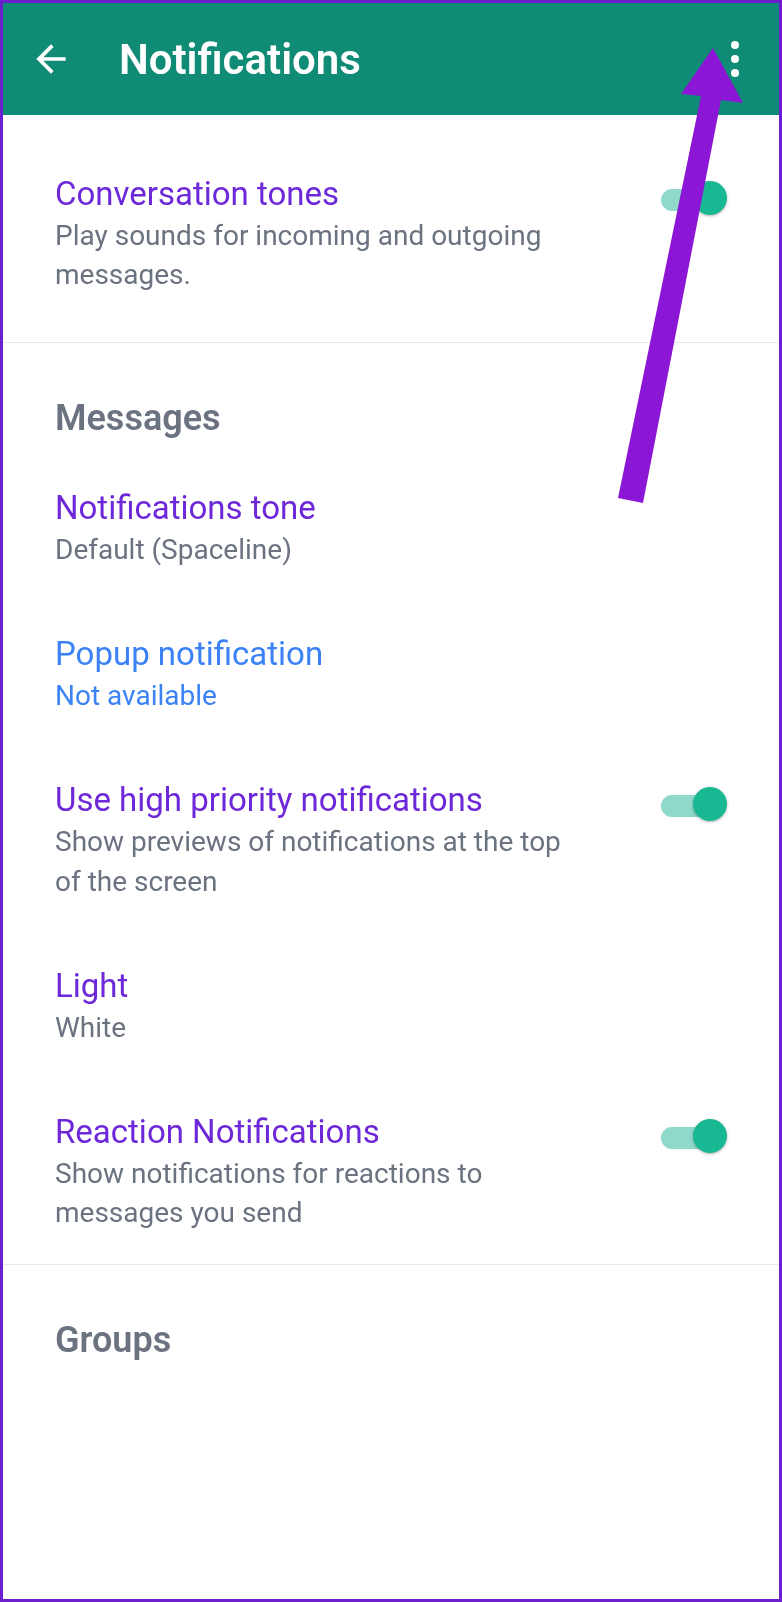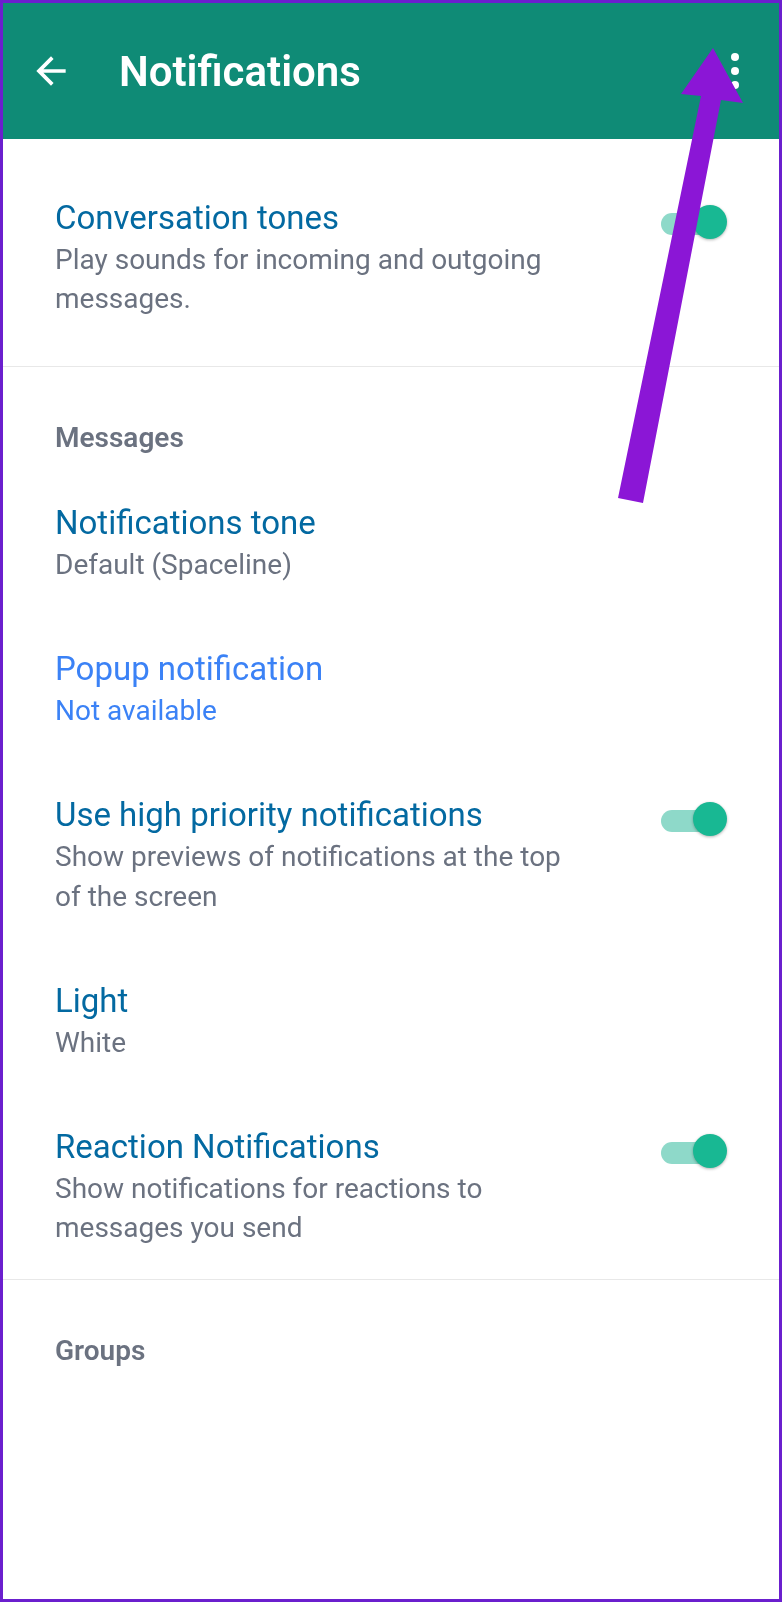--- a/index.html
+++ b/index.html
@@ -7,21 +7,21 @@
       font-family: -apple-system, Roboto, "Helvetica Neue", Arial, sans-serif;
       width: 782px;
       height: 1602px;
       background: #fff;
       border: 3px solid #6b1fce;
       position: relative;
       overflow: hidden;
     }
     .appbar {
       background: #0f8b76;
-      height: 136px;
+      height: 112px;
       display: flex;
       align-items: center;
       padding: 0 20px;
       gap: 40px;
     }
     .back-btn {
       width: 56px; height: 56px;
       display: flex; align-items: center; justify-content: center;
       cursor: pointer;
     }
@@ -40,37 +40,37 @@
     .setting-row {
       padding: 32px 52px;
       display: flex;
       align-items: flex-start;
       gap: 20px;
     }
     .setting-row.first { padding-top: 58px; padding-bottom: 48px; }
     .setting-text { flex: 1; }
     .setting-title {
       font-size: 33px;
-      color: #0369a1;
+      color: #6d28d9;
       font-weight: 400;
       line-height: 1.3;
     }
     .setting-sub {
       font-size: 28px;
       color: #6b7280;
       margin-top: 0;
       line-height: 1.4;
       max-width: 520px;
     }
     .disabled .setting-title,
     .disabled .setting-sub { color: #3b82f6; }
     .divider { height: 1px; background: #e8e8e8; margin: 0; }
     .section-header {
       padding: 54px 52px 16px;
-      font-size: 28px;
+      font-size: 36px;
       color: #6b7280;
       font-weight: 600;
     }
     
     .switch {
       position: relative;
       width: 66px; height: 40px;
       margin-top: 6px;
       flex-shrink: 0;
     }

